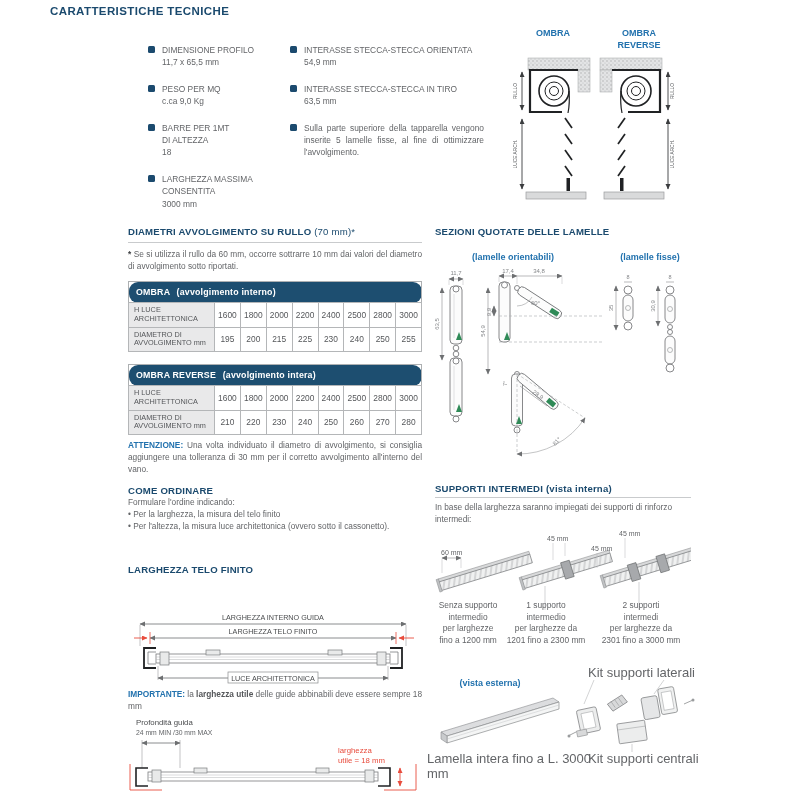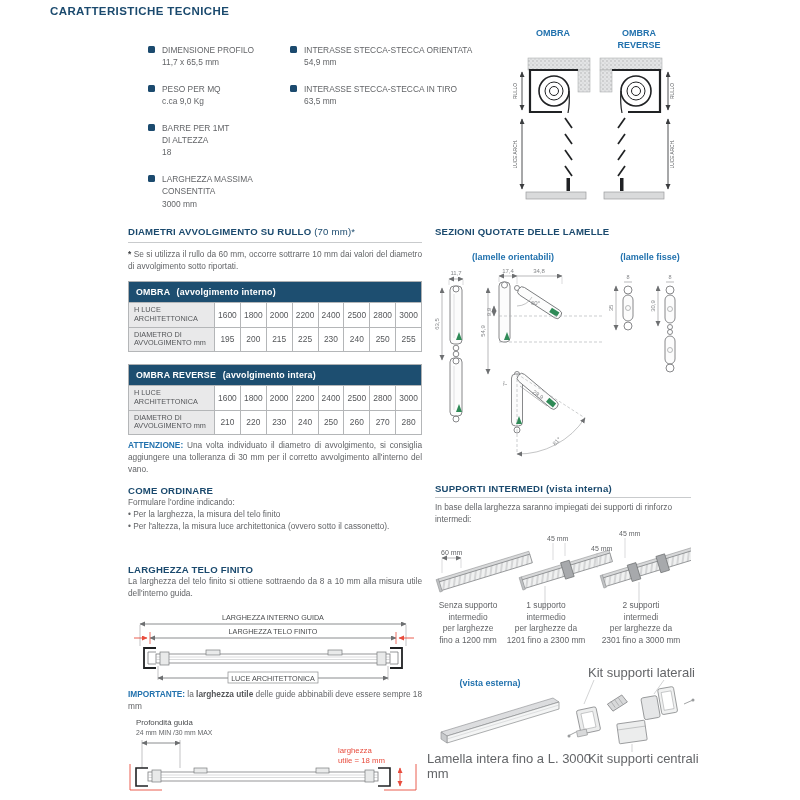--- a/index.html
+++ b/index.html
@@ -18,21 +18,21 @@
   .sec-h{font-size:9.6px;font-weight:bold;color:#1b4a6e;letter-spacing:.2px;}
   .sec-h .suffix{font-weight:normal;}
   .hairline{height:1px;background:#c9cbcd;}
   .body-txt{font-size:8.3px;line-height:11.9px;color:#636568;}
   .lbl-blue{color:#2272ae;font-weight:bold;}
   .star{color:#3d3f42;font-weight:bold;}
   .bold-gray{font-weight:bold;color:#55575a;}
   
   table.dims{border-collapse:collapse;table-layout:fixed;width:294px;border:1px solid #adb0b2;}
   table.dims th{background:#1d4e70;color:#fff;font-size:8.8px;text-align:left;
-                padding:5px 7px;font-weight:bold;letter-spacing:.2px;}
+                padding:5px 7px;font-weight:bold;letter-spacing:.2px;border-radius:9px;}
   table.dims th .sub{font-weight:bold;margin-left:4px;}
   table.dims td{border:1px solid #b4b6b8;font-size:8.4px;color:#55575a;text-align:center;
                 padding:4px 0;background:#fff;}
   table.dims td.lab{background:#e9e9ea;text-align:left;font-size:7.3px;padding:3px 5px;
                     white-space:pre-line;line-height:1.2;}
   table.dims col.c-lab{width:86px;}
   
   .diag-title{font-size:9px;font-weight:bold;color:#2272ae;text-align:center;
               white-space:pre-line;line-height:11.5px;}
   .cap{font-size:8.4px;line-height:11.6px;color:#636568;white-space:pre-line;text-align:center;}
@@ -109,20 +109,24 @@
         <div class="blabel">INTERASSE STECCA-STECCA ORIENTATA</div>
         <div class="bvalue">54,9 mm</div>
       </div>
     </div>
     <div class="bullet">
       <span class="sq"></span>
       <div class="btxt">
         <div class="blabel">INTERASSE STECCA-STECCA IN TIRO</div>
         <div class="bvalue">63,5 mm</div>
       </div>
+    </div>
+    <div class="bullet">
+      <span class="sq"></span>
+      <div class="btxt just">Sulla parte superiore della tapparella vengono inserite 5 lamelle fisse, al fine di ottimizzare l'avvolgimento.</div>
     </div>
   </div>
 
   <div class="abs diag-title" style="left:512px;top:28px;width:82px;">OMBRA</div>
   <svg class="abs" style="left:512px;top:56px;" width="82" height="146" viewBox="0 0 82 146">
     <rect x="16" y="2" width="62" height="12" fill="url(#wallhatch)" stroke="#a0a2a4" stroke-width="0.5"></rect>
     <rect x="66" y="14" width="12" height="22" fill="url(#wallhatch)" stroke="#a0a2a4" stroke-width="0.5"></rect>
     <path d="M66,14 H18 V56 H50" fill="none" stroke="#202224" stroke-width="2.2"></path>
     <circle cx="42" cy="35" r="15" fill="#fff" stroke="#202224" stroke-width="1.6"></circle>
     <circle cx="42" cy="35" r="9" fill="none" stroke="#202224" stroke-width="1"></circle>
@@ -274,21 +278,20 @@
   </div>
 
   <div class="abs sec-h" style="left:128px;top:485px;">COME ORDINARE</div>
   <div class="abs body-txt" style="left:128px;top:497px;width:298px;">
     <div>Formulare l'ordine indicando:</div>
     <div>• Per la larghezza, la misura del telo finito</div>
     <div>• Per l'altezza, la misura luce architettonica (ovvero sotto il cassonetto).</div>
   </div>
 
   <div class="abs sec-h" style="left:128px;top:564px;">LARGHEZZA TELO FINITO</div>
-  <div class="abs body-txt just" style="left:128px;top:576px;width:294px;">La larghezza del telo finito si ottiene sottraendo da 8 a 10 mm alla misura utile dell'interno guida.</div>
 
   <svg class="abs" style="left:132px;top:602px;" width="284" height="84" viewBox="0 0 284 84">
     <line x1="8" y1="23" x2="8" y2="44" stroke="#9a9c9e" stroke-width="0.6"></line>
     <line x1="274" y1="23" x2="274" y2="44" stroke="#9a9c9e" stroke-width="0.6"></line>
     <line x1="8" y1="22" x2="274" y2="22" stroke="#6d6f71" stroke-width="0.8" marker-start="url(#dah)" marker-end="url(#dah)"></line>
     <text x="141" y="18" text-anchor="middle" font-size="7.2" fill="#4a4c4e">LARGHEZZA INTERNO GUIDA</text>
     <line x1="18" y1="36" x2="264" y2="36" stroke="#6d6f71" stroke-width="0.8" marker-start="url(#dah)" marker-end="url(#dah)"></line>
     <text x="141" y="32" text-anchor="middle" font-size="7.2" fill="#4a4c4e">LARGHEZZA TELO FINITO</text>
     <line x1="2" y1="36" x2="15" y2="36" stroke="#e84c3d" stroke-width="0.9" marker-end="url(#rah)"></line>
     <line x1="282" y1="36" x2="267" y2="36" stroke="#e84c3d" stroke-width="0.9" marker-end="url(#rah)"></line>

